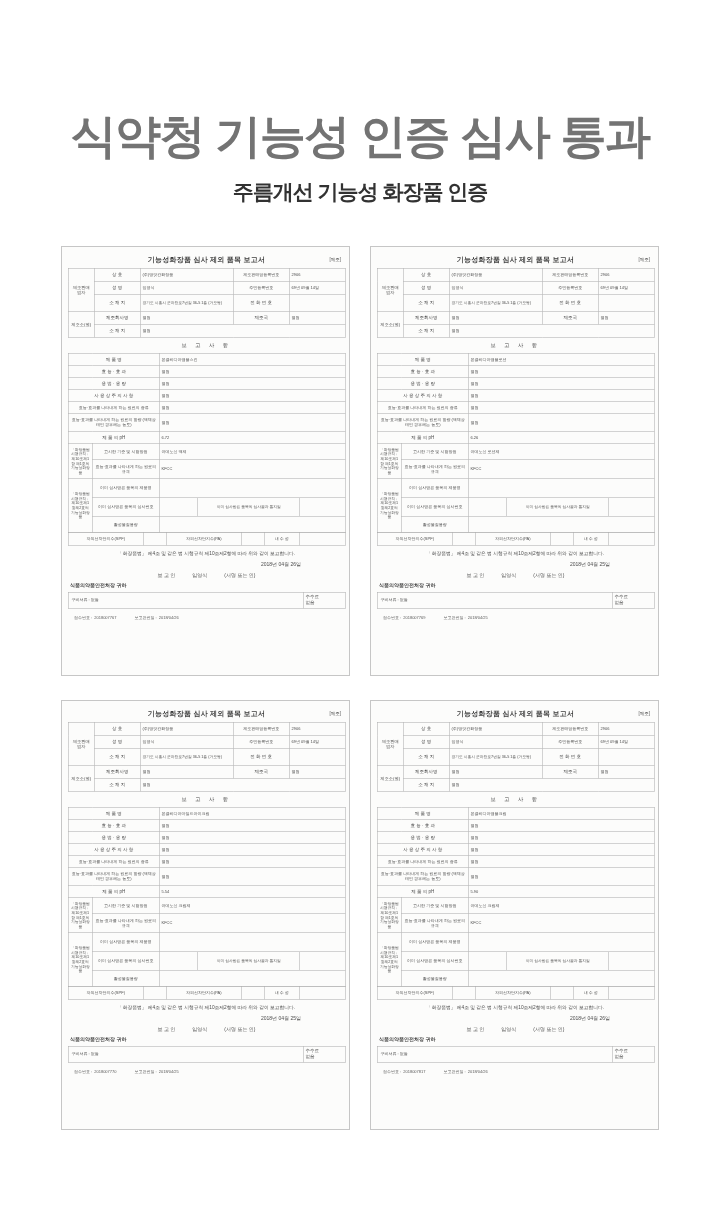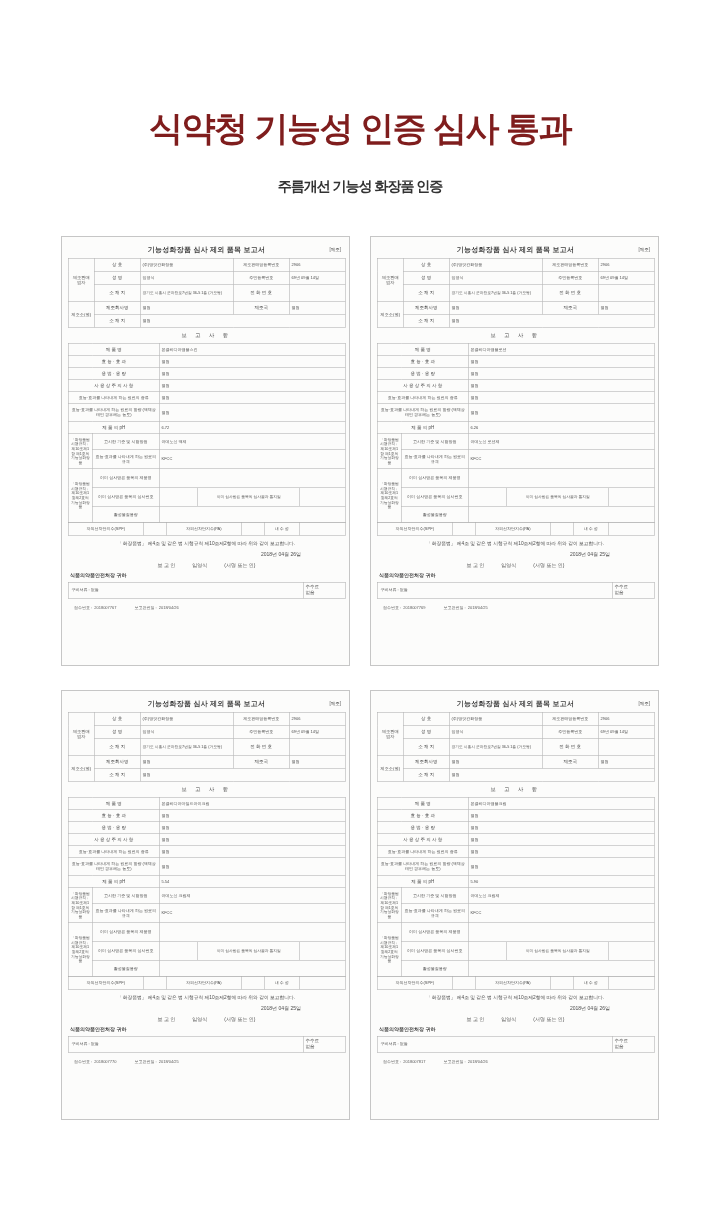--- a/index.html
+++ b/index.html
@@ -1,20 +1,20 @@
 <!DOCTYPE html>
 <html><head>
 <meta charset="utf-8">
 <style>
   *{box-sizing:border-box;margin:0;padding:0}
   html,body{background:#ffffff}
   body{width:720px;height:1209px;font-family:"Liberation Sans","DejaVu Sans",sans-serif;color:#444;overflow:hidden}
   .hero{text-align:center;padding-top:106px}
-  .hero-title{font-size:34px;font-weight:700;color:#7f1d1d;letter-spacing:-1.5px}
-  .hero-subtitle{margin-top:26px;font-size:14px;font-weight:600;color:#323232;letter-spacing:-1px}
+  .hero-title{font-size:46px;font-weight:700;color:#737373;letter-spacing:-1.5px}
+  .hero-subtitle{margin-top:10px;font-size:21px;font-weight:600;color:#323232;letter-spacing:-1px}
   .docs-grid{width:598px;margin:40px auto 0;display:grid;grid-template-columns:289px 289px;gap:24px 20px}
   .doc-card{width:289px;height:430px;border:1px solid #c6c6c6;background:#fcfcfb;overflow:hidden}
   .doc-inner{width:578px;padding:12px;transform:scale(.5);transform-origin:0 0;font-size:9px;color:#4c4c4c;line-height:1.25}
   .form-head{position:relative;text-align:center;margin:4px 0 10px;height:16px}
   .form-title{font-size:14px;font-weight:700;letter-spacing:.5px;color:#3c3c3c}
   .form-tag{position:absolute;right:8px;top:3px;font-size:9px;color:#4c4c4c}
   table{width:554px;border-collapse:collapse;table-layout:fixed;color:#4c4c4c}
   td{border:1px solid #a8a8a8;padding:2px 4px;vertical-align:middle}
   .lbl{text-align:center}
   .grp{text-align:center;font-size:8.5px}

